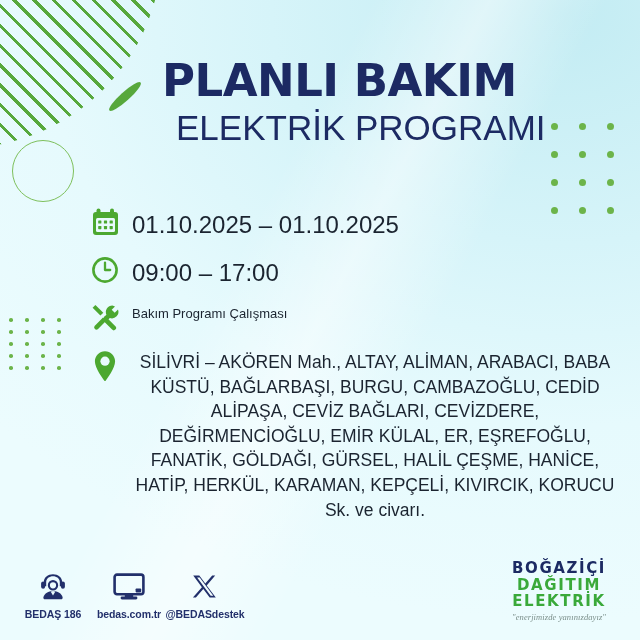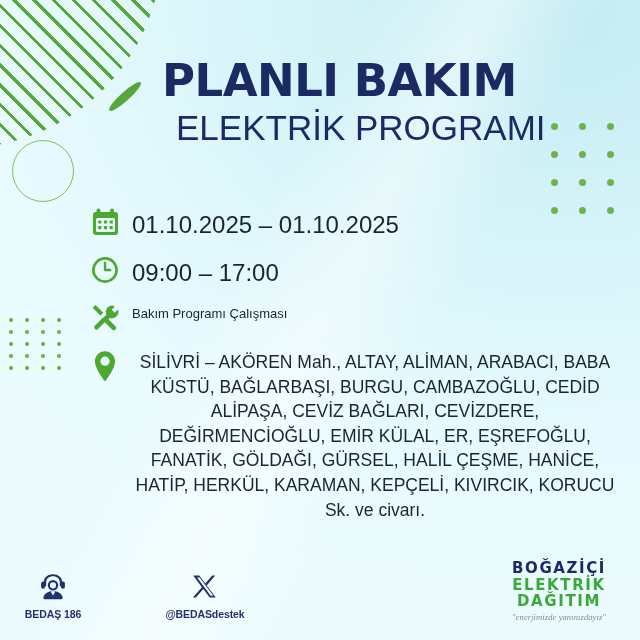--- a/index.html
+++ b/index.html
@@ -275,32 +275,43 @@
             <rect x="22.9" y="9.6" width="4" height="7.2" rx="2"></rect>
             <path d="M15 8.1a5.2 5.2 0 1 0 0 10.4A5.2 5.2 0 0 0 15 8.1zm0 2.1a3.1 3.1 0 1 1 0 6.2 3.1 3.1 0 0 1 0-6.2z"></path>
             <path d="M15 19.1c-4.6 0-8.6 2.5-9.6 6.1-.3 1.1.5 2.1 1.6 2.1h16c1.1 0 1.9-1 1.6-2.1-1-3.6-5-6.1-9.6-6.1z"></path>
             <path d="M12.6 19.6 15 23.4l2.4-3.8-2.4-.7z" fill="#e9fafd"></path>
           </g>
         </svg>
       </span>
       <div class="flabel">BEDAŞ 186</div>
     </div>
 
+    <div class="fitem" id="f-web">
+      <span class="glyph">
+        <svg width="32" height="28" viewBox="0 0 32 28">
+          <rect x="1.6" y="1.6" width="28.8" height="19.6" rx="2.4" fill="none" stroke="#22306b" stroke-width="2.6"></rect>
+          <rect x="11.8" y="21.4" width="8.4" height="3.2" fill="#22306b"></rect>
+          <rect x="7.6" y="23.6" width="16.8" height="2.8" rx="1.4" fill="#22306b"></rect>
+          <rect x="22.6" y="15.4" width="5.6" height="4" rx=".8" fill="#22306b"></rect>
+        </svg>
+      </span>
+      <div class="flabel">bedas.com.tr</div>
+    </div>
 
     <div class="fitem" id="f-x">
       <span class="glyph">
         <svg width="28" height="28" viewBox="0 0 28 28">
           <path d="M2.2 2.6h6.1l6.0 8.0 6.9-8.0h3.0l-8.5 9.8 9.1 12.2h-6.1l-6.4-8.6-7.4 8.6h-3.0l9.0-10.4L2.2 2.6z
                    M6.1 4.4l13.6 18.4h2.6L8.7 4.4H6.1z" fill="#22306b"></path>
         </svg>
       </span>
       <div class="flabel">@BEDASdestek</div>
     </div>
   </div>
 
   <div id="brand">
     <div class="b-line" id="b1">BOĞAZİÇİ</div>
+    <div class="b-line" id="b3">DAĞITIM</div>
     <div class="b-line" id="b2">ELEKTRİK</div>
-    <div class="b-line" id="b3">DAĞITIM</div>
     <div id="b-tag">"enerjimizde yanınızdayız"</div>
   </div>
 
 </div>
 
 </body></html>

